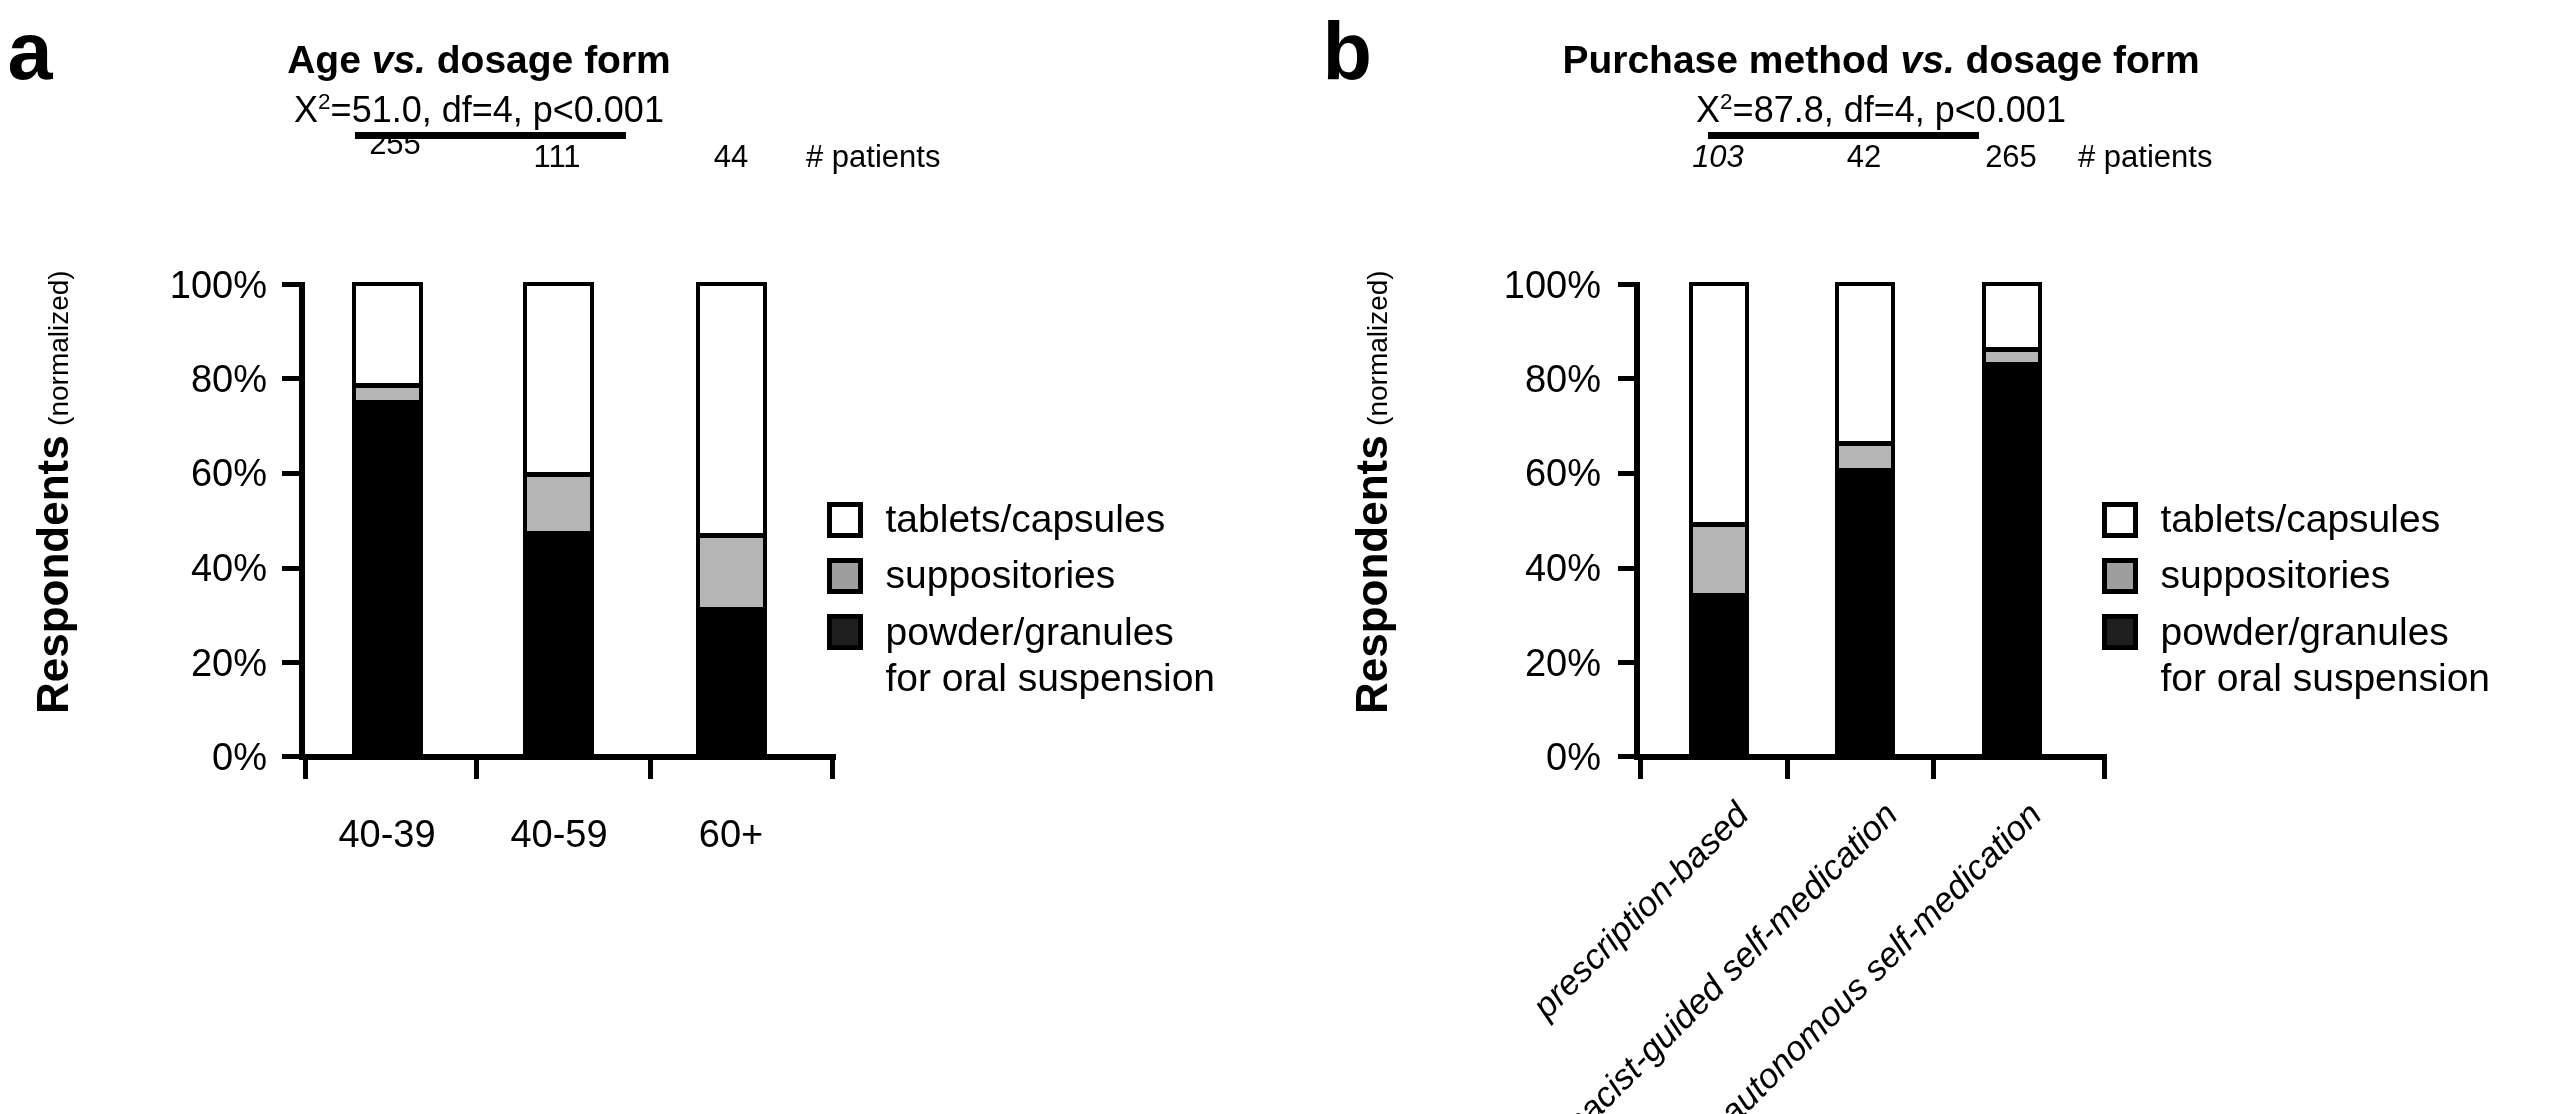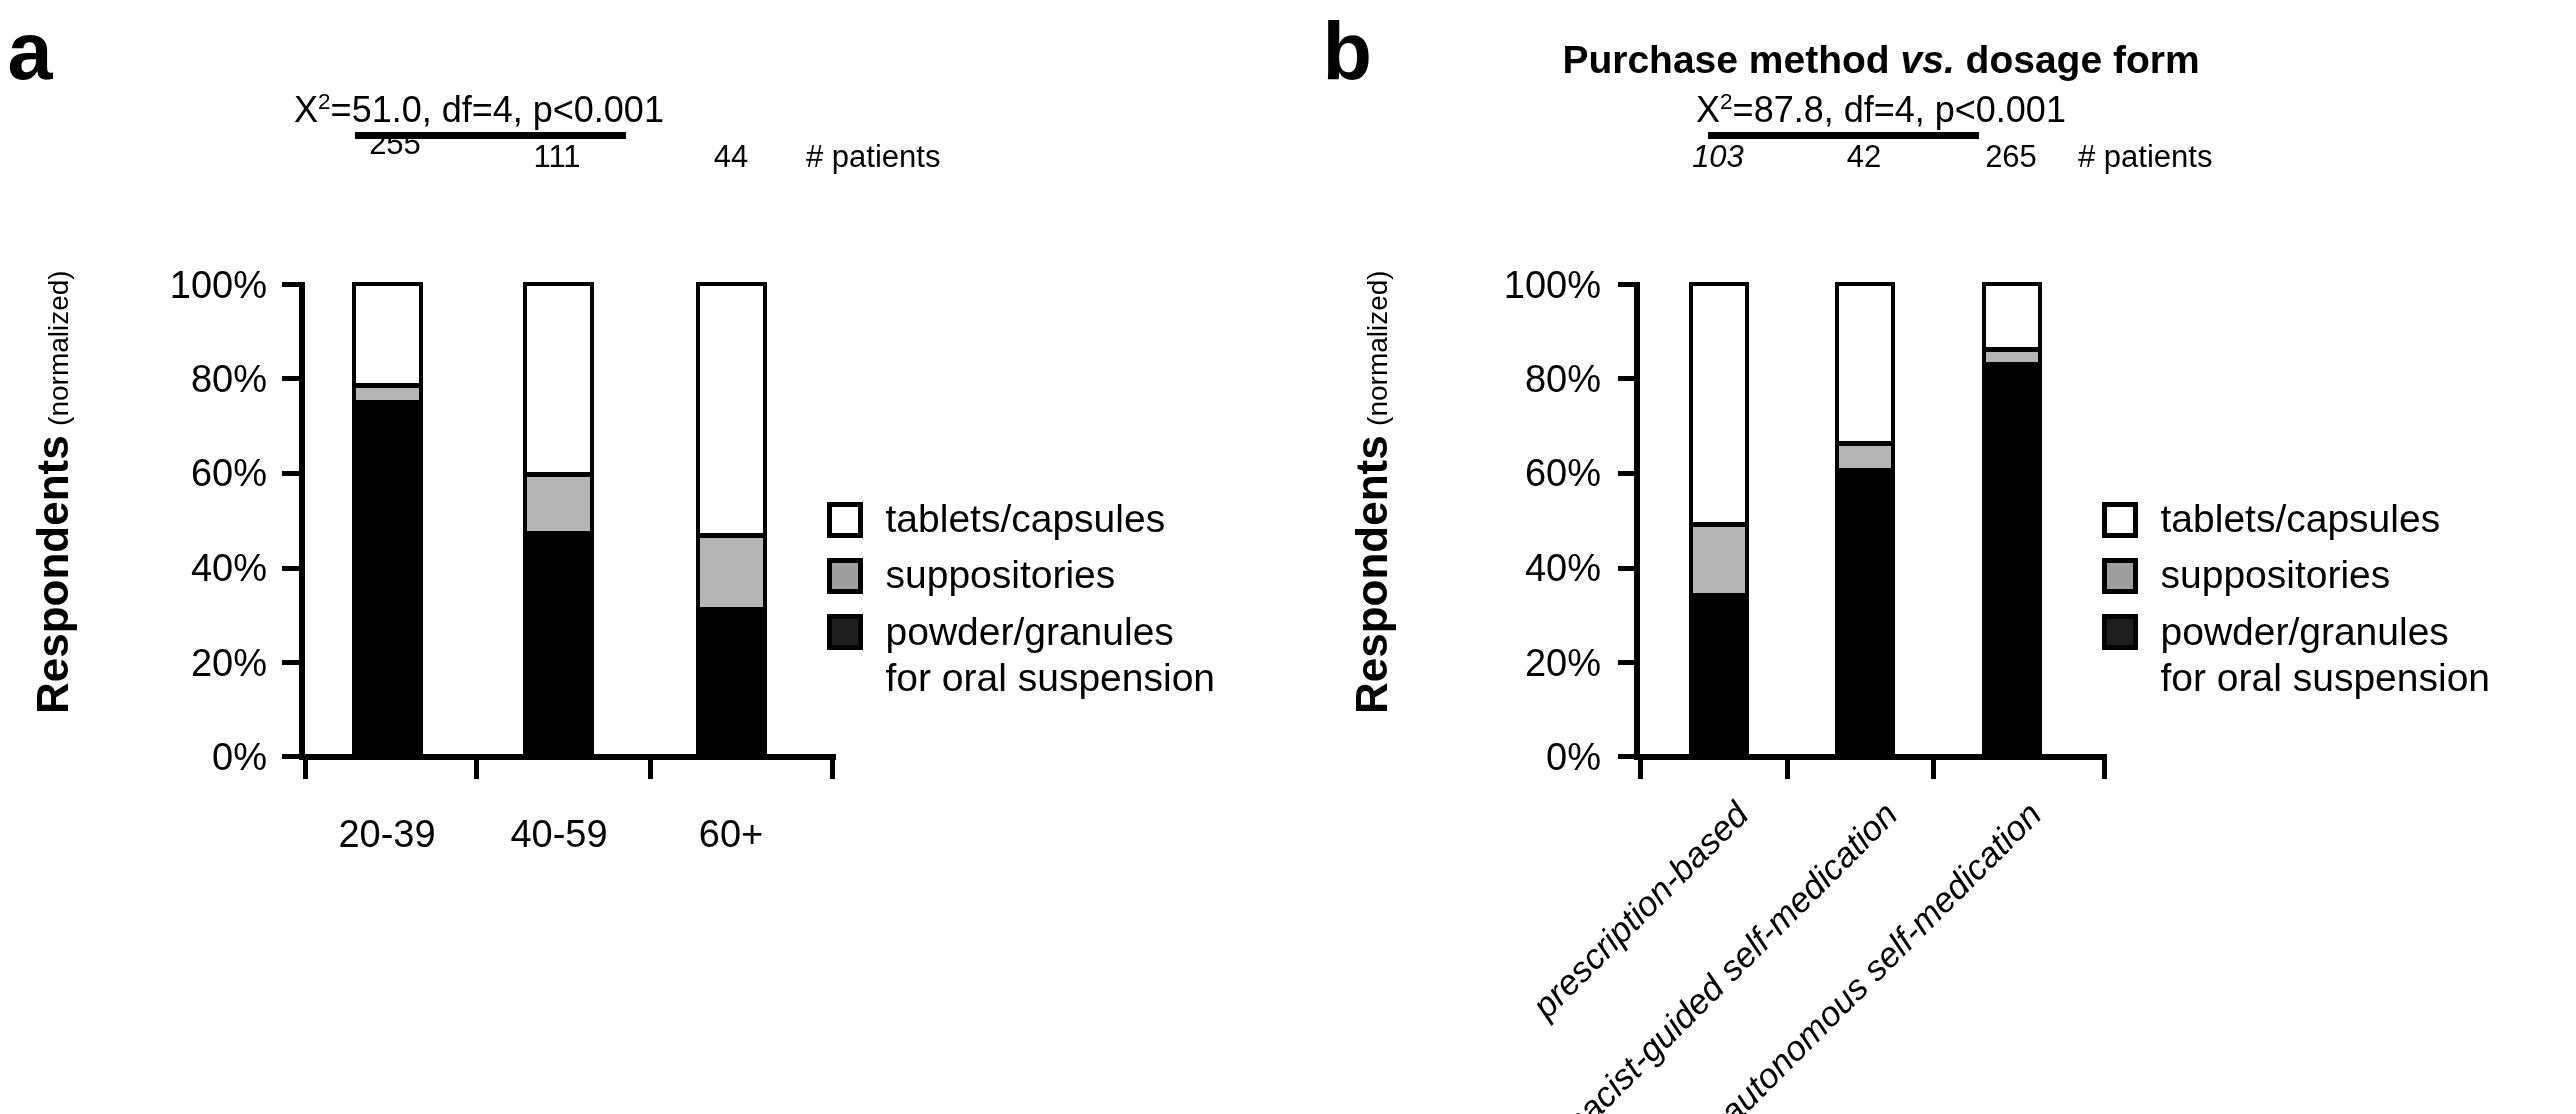--- a/index.html
+++ b/index.html
@@ -65,20 +65,23 @@
   .sw-black{background:#1f1f1f;}
   .legend-text{font-size:39px;line-height:1.18;white-space:pre-line;}
 </style>
 </head>
 <body>
 
 <div class="panel" id="panel-a">
 
   <div class="panel-letter" style="left:7.5px;top:11.3px;">a</div>
 
+  <div class="panel-title" style="left:169px;top:38px;width:620px;">
+    <span>Age </span><span class="ital">vs.</span><span> dosage form</span>
+  </div>
 
   <div class="stat-line" style="left:169px;top:89px;width:620px;">
     <span>X</span><sup>2</sup><span>=51.0, df=4, p&lt;0.001</span>
   </div>
   <div class="stat-rule" style="left:355px;top:132px;width:271px;"></div>
 
   <div class="count-label" style="left:387px;top:126px;margin-left:8px;">255</div>
   <div class="count-label" style="left:557px;top:139px;">111</div>
   <div class="count-label" style="left:731px;top:139px;text-align:center;">44</div>
   <div class="patients-note" style="left:806px;top:139px;"># patients</div>
@@ -124,21 +127,21 @@
     <div class="seg seg-black" style="top:245px;bottom:0;"></div>
   </div>
 
   <div class="bar" style="left:696px;top:282px;width:71px;height:473px;">
     <div class="seg seg-white" style="top:0;height:250px;"></div>
     <div class="seg seg-gray" style="top:250px;height:71px;"></div>
     <div class="seg-div" style="top:247px;"></div>
     <div class="seg seg-black" style="top:321px;bottom:0;"></div>
   </div>
 
-  <div class="xcat-label" style="left:387px;top:813px;">20-39</div>
+  <div class="xcat-label" style="left:387px;top:813px;">40-39</div>
   <div class="xcat-label" style="left:559px;top:813px;">40-59</div>
   <div class="xcat-label" style="left:731px;top:813px;">60+</div>
 
 
   <div class="legend" style="left:827px;top:496px;">
     <div class="legend-row">
       <span class="swatch sw-white"></span>
       <span class="legend-text">tablets/capsules</span>
     </div>
     <div class="legend-row">

